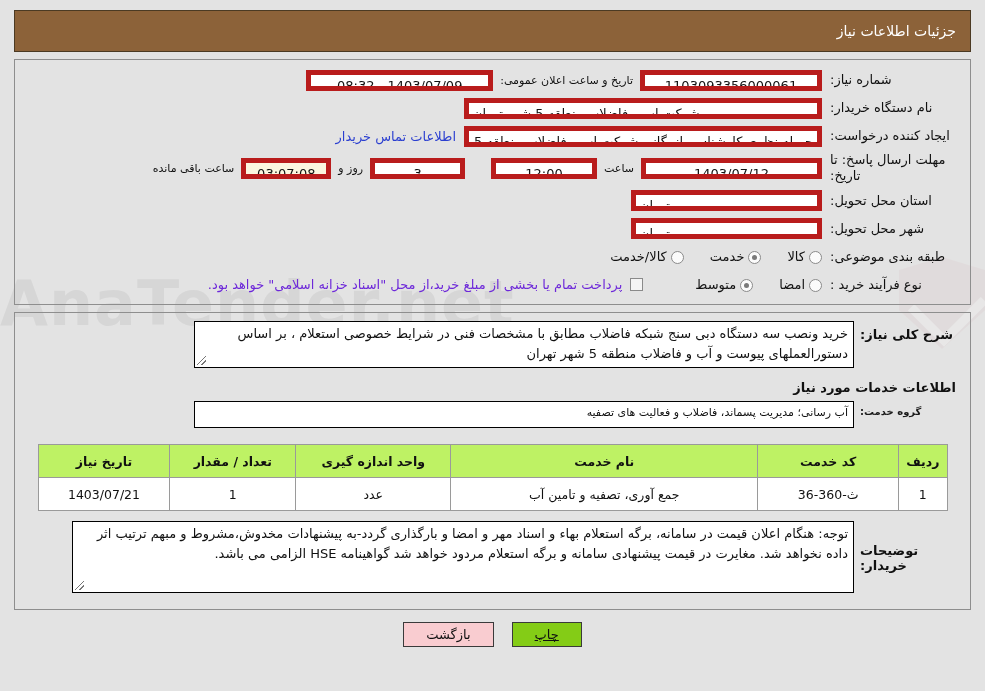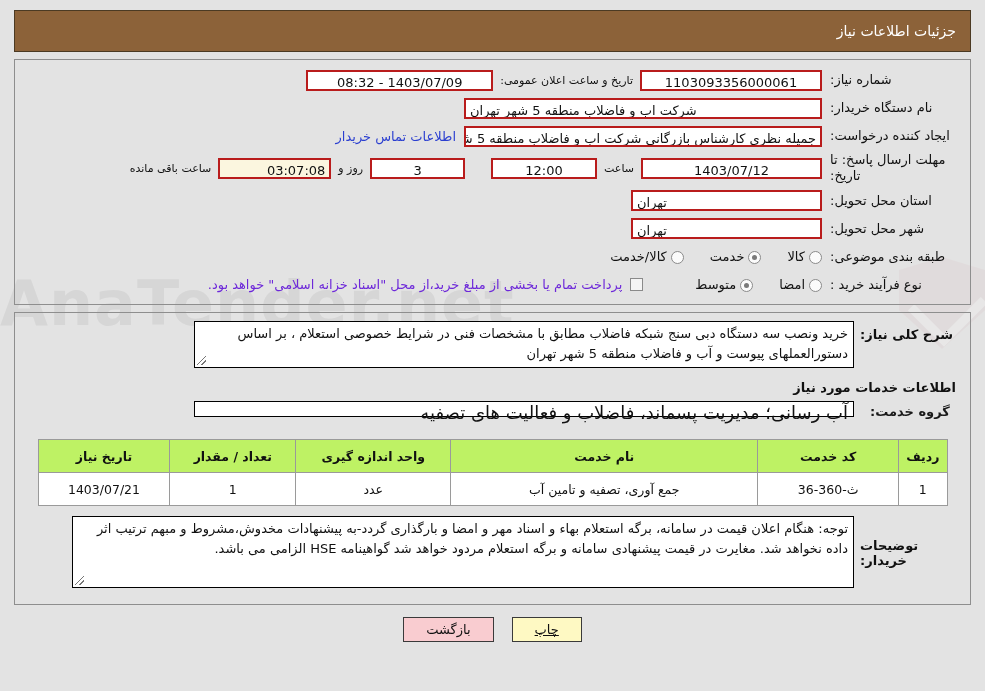--- a/index.html
+++ b/index.html
@@ -102,21 +102,21 @@
     padding-left: 8px;
     box-sizing: border-box;
     flex: 0 0 auto;
     font-size: 13px;
     color: #111;
     line-height: 1.35;
   }
   .lbl.two-line { line-height: 1.25; }
 
   .inp {
-    border: 2px solid #b91c1c;
+    border: 5px solid #b91c1c;
     background: #ffffff;
     height: 21px;
     line-height: 21px;
     font-size: 13px;
     padding: 0 4px;
     box-sizing: border-box;
     text-align: center;
     color: #111;
     overflow: hidden;
     white-space: nowrap;
@@ -124,21 +124,21 @@
   }
   .inp.rtl-start { text-align: left; }
   .inp.cream { background: #fbf6df; }
 
   .w-need-no   { width: 182px; }
   .w-org       { width: 358px; }
   .w-creator   { width: 358px; }
   .w-date      { width: 181px; }
   .w-time      { width: 106px; }
   .w-days      { width: 95px; }
-  .w-remain    { width: 113px; text-align: right; }
+  .w-remain    { width: 90px; }
   .w-province  { width: 191px; }
   .w-city      { width: 191px; }
   .w-pubdate   { width: 187px; }
 
   .mini-lbl {
     font-size: 11px;
     padding: 0 7px;
     white-space: nowrap;
     color: #111;
   }
@@ -240,32 +240,32 @@
     font-weight: bold;
     text-align: right;
     padding: 6px 6px 4px 0;
     color: #111;
   }
   .srv-group-row { margin-top: 2px; margin-bottom: 10px; }
   .srv-inp {
     border: 1px solid #000;
     background: #ffffff;
     width: 660px;
-    height: 16px;
+    height: 27px;
     line-height: 22px;
-    font-size: 18px;
+    font-size: 11px;
     text-align: right;
     padding: 0 5px;
     box-sizing: border-box;
     color: #111;
   }
   .lbl-srv {
     width: 108px; flex: 0 0 auto;
-    text-align: left; padding-left: 16px;
-    font-size: 13px; font-weight: bold; box-sizing: border-box;
+    text-align: left; padding-left: 6px;
+    font-size: 10px; font-weight: bold; box-sizing: border-box;
     line-height: 22px;
   }
 
   
   .tbl-wrap { padding: 2px 6px 0 6px; }
   table.items {
     border-collapse: collapse;
     width: 910px;
     margin: 4px auto 10px auto;
     background: #fff;
@@ -307,21 +307,21 @@
     gap: 18px;
   }
   .btn {
     border: 1px solid #3a3a3a;
     font-size: 13px;
     padding: 4px 22px;
     cursor: pointer;
     font-family: "DejaVu Sans", "Liberation Sans", sans-serif;
     color: #111;
   }
-  .btn-print { background: #fef9c3; text-decoration: underline; }
+  .btn-print { background: #84cc16; text-decoration: underline; }
   .btn-back  { background: #f9ccd0; }
 </style>
 </head>
 <body>
 
 <div class="watermark">
   <div class="wm-shield"></div>
   <div class="wm-text">AnaTender.net</div>
 </div>
 

